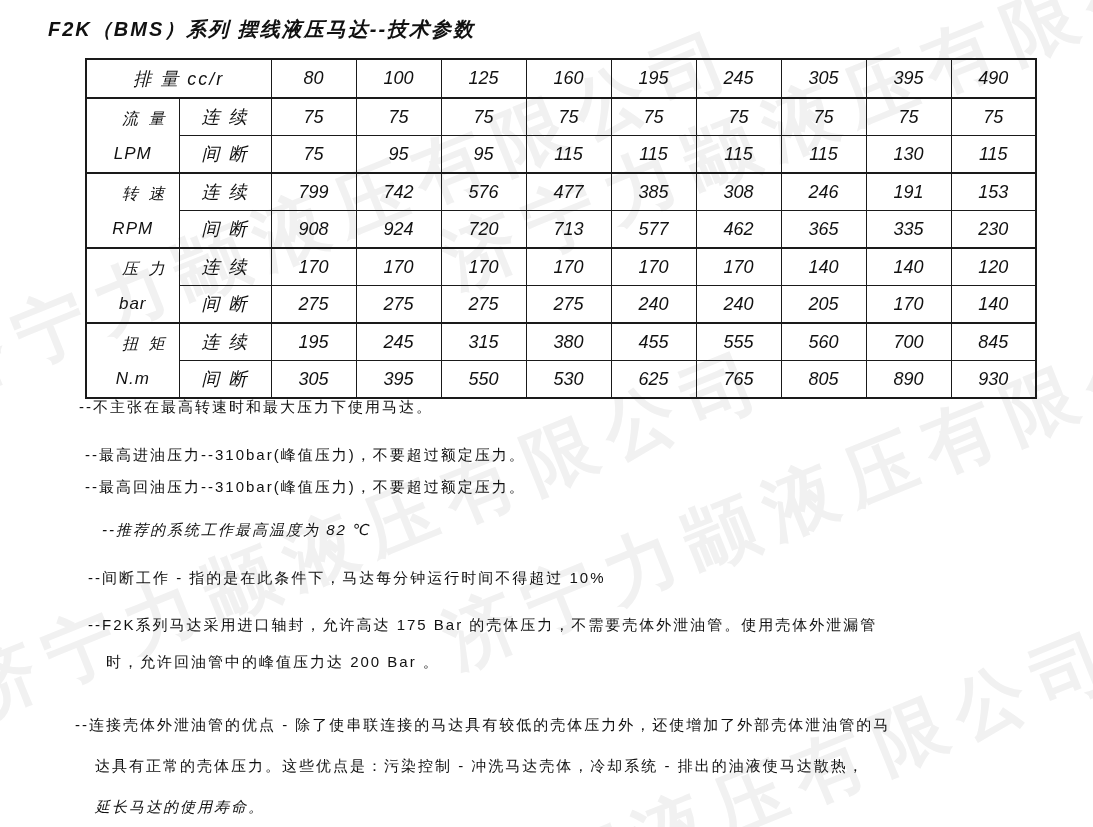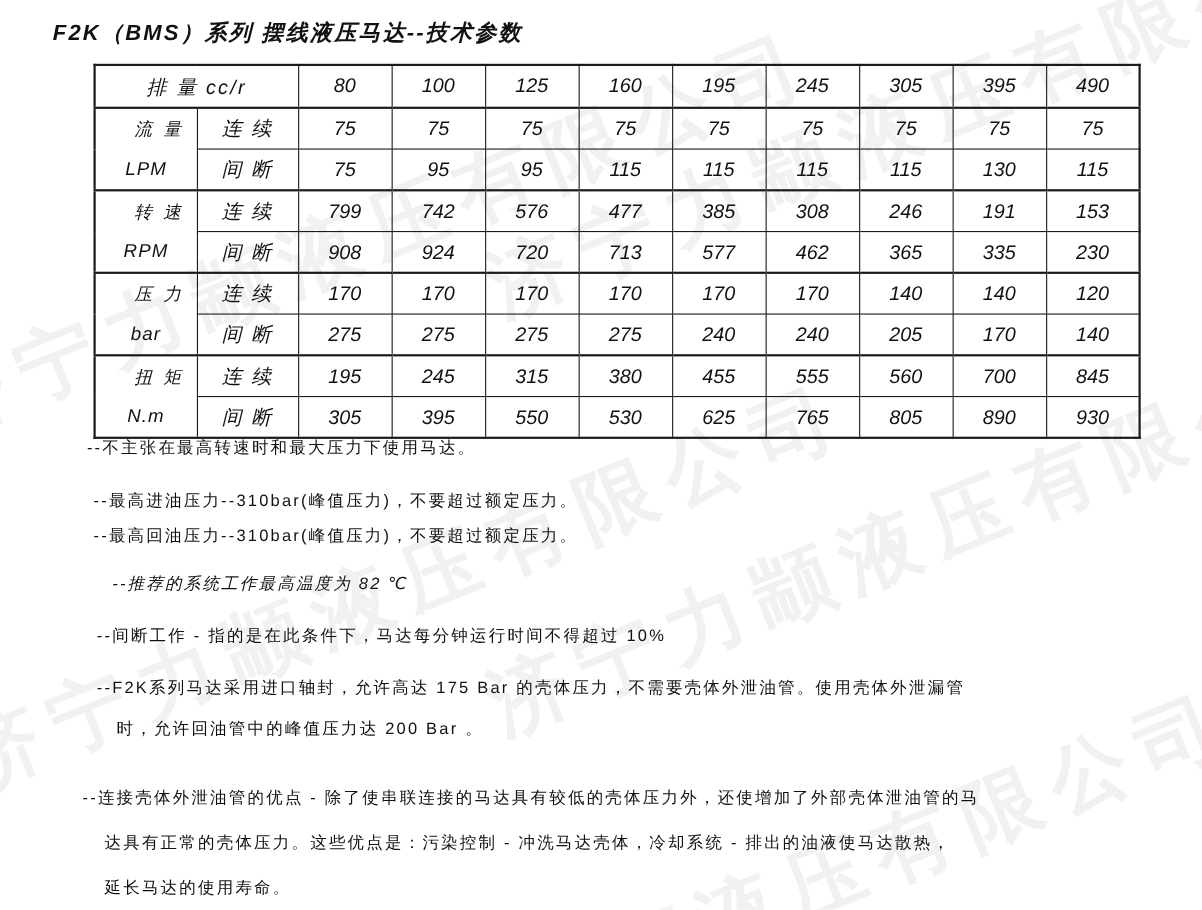--- a/index.html
+++ b/index.html
@@ -81,21 +81,21 @@
   }
   .n1  { left: 79px;  top: 398px; }
   .n2  { left: 85px;  top: 446px; }
   .n3  { left: 85px;  top: 478px; }
   .n4  { left: 102px;  top: 521px; font-style: italic; }
   .n5  { left: 88px;  top: 569px; }
   .n6a { left: 88px;  top: 616px; }
   .n6b { left: 106px; top: 653px; }
   .n7a { left: 75px;  top: 716px; }
   .n7b { left: 95px;  top: 757px; text-align: right; }
-  .n7c { left: 95px;  top: 798px; }
+  .n7c { left: 95px;  top: 798px; font-style: italic; }
 </style>
 </head>
 <body>
 
 <div class="watermark" style="left:-80px; top:330px;">济宁力颛液压有限公司</div>
 <div class="watermark" style="left:430px; top:220px;">济宁力颛液压有限公司</div>
 <div class="watermark" style="left:-50px; top:650px;">济宁力颛液压有限公司</div>
 <div class="watermark" style="left:430px; top:600px;">济宁力颛液压有限公司</div>
 <div class="watermark" style="left:300px; top:930px;">济宁力颛液压有限公司</div>
 

